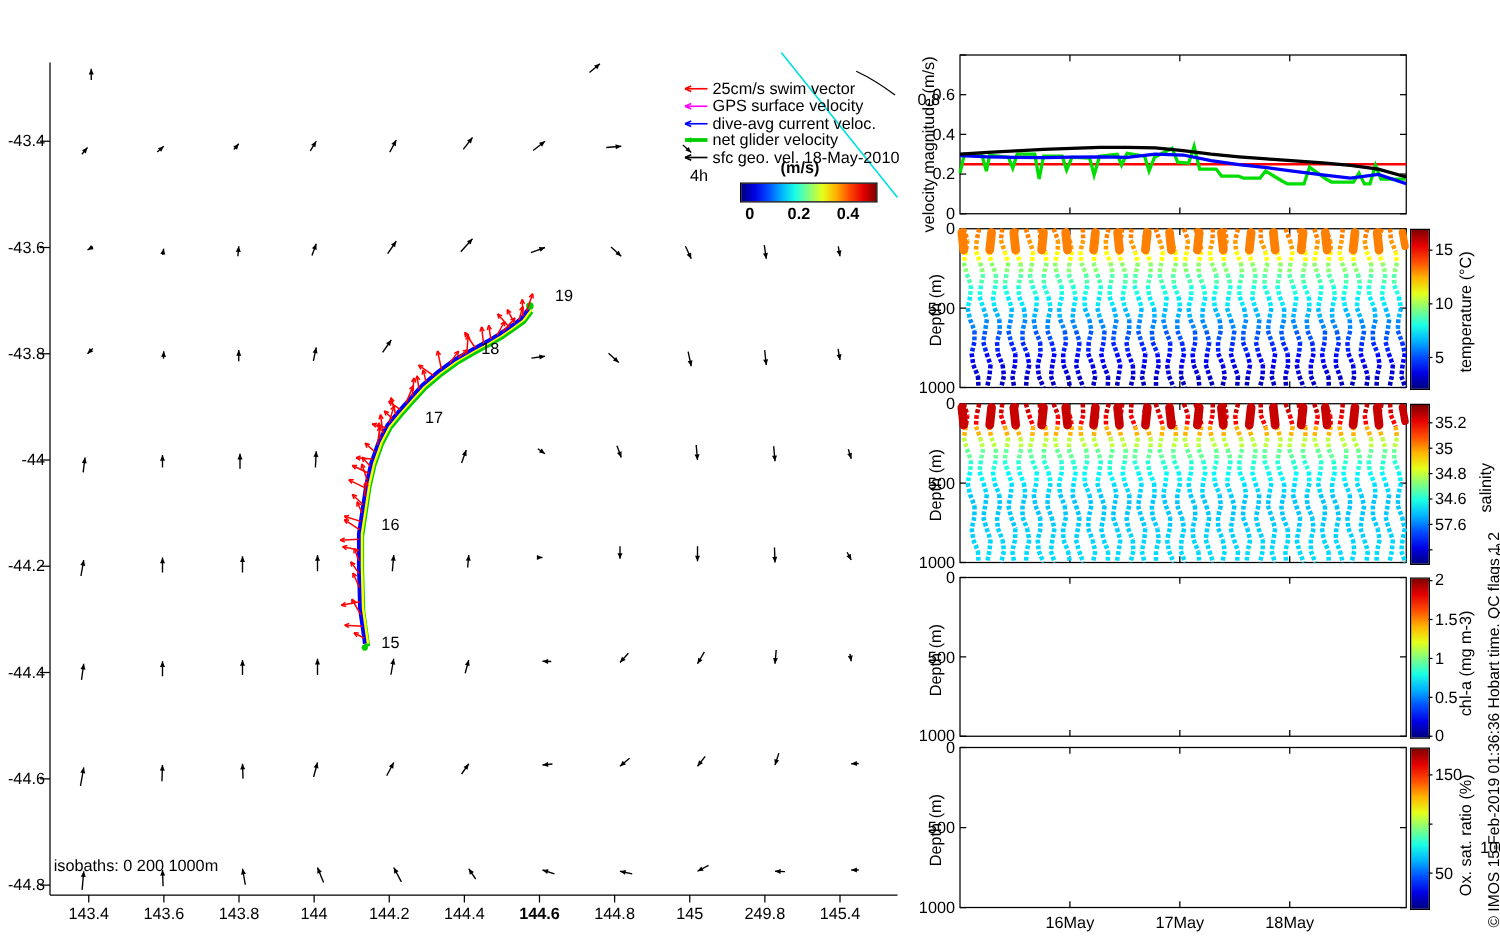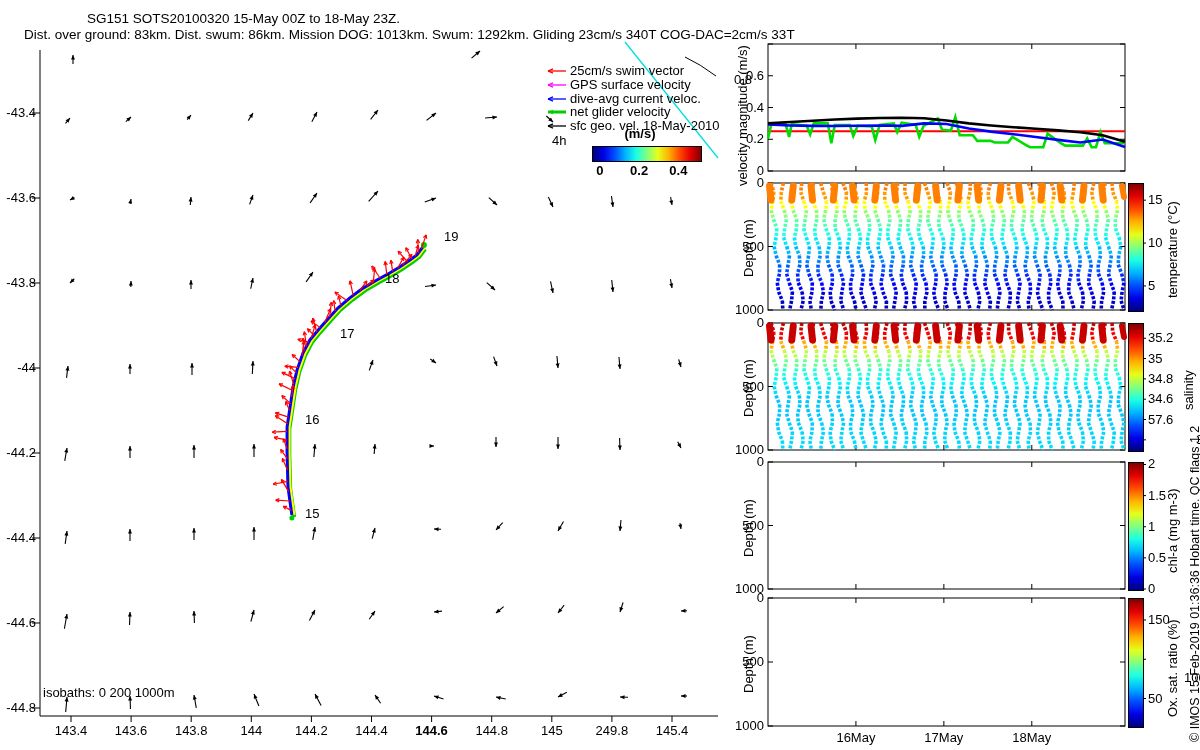--- a/index.html
+++ b/index.html
@@ -1470,22 +1470,20 @@
       <line x1="768" y1="598" x2="773" y2="598" stroke="#000"></line>
       <line x1="1125" y1="598" x2="1120" y2="598" stroke="#000"></line>
       <line x1="768" y1="662" x2="773" y2="662" stroke="#000"></line>
       <line x1="1125" y1="662" x2="1120" y2="662" stroke="#000"></line>
       <line x1="768" y1="726" x2="773" y2="726" stroke="#000"></line>
       <line x1="1125" y1="726" x2="1120" y2="726" stroke="#000"></line>
       <line x1="1142" y1="698.5153374233129" x2="1146" y2="698.5153374233129" stroke="#000"></line>
       <line x1="1142" y1="659.2515337423313" x2="1146" y2="659.2515337423313" stroke="#000"></line>
       <line x1="1142" y1="619.9877300613497" x2="1146" y2="619.9877300613497" stroke="#000"></line>
     </svg>
-  <div class="ttl" style="left:87px;top:11px;">SG151 SOTS20100320 15-May 00Z to 18-May 23Z.</div>
-  <div class="ttl" style="left:24px;top:27px;">Dist. over ground: 83km. Dist. swum: 86km. Mission DOG: 1013km. Swum: 1292km. Gliding 23cm/s 340T COG-DAC=2cm/s 33T</div>
   <div id="legend-box">
       <div class="lab" style="left: 570px; top: 64px;">25cm/s swim vector</div>
       <div class="lab" style="left: 570px; top: 78px;">GPS surface velocity</div>
       <div class="lab" style="left: 570px; top: 92px;">dive-avg current veloc.</div>
       <div class="lab" style="left: 570px; top: 105px;">net glider velocity</div>
       <div class="lab" style="left: 570px; top: 119px; text-align: right;">sfc geo. vel. 18-May-2010</div>
     </div>
   <div id="gen-labels">
       <div class="tick" style="left: 41px; top: 724px;;width:60px;text-align:center;">143.4</div>
       <div class="tick" style="left: 101.1px; top: 724px;;width:60px;text-align:center;">143.6</div>

